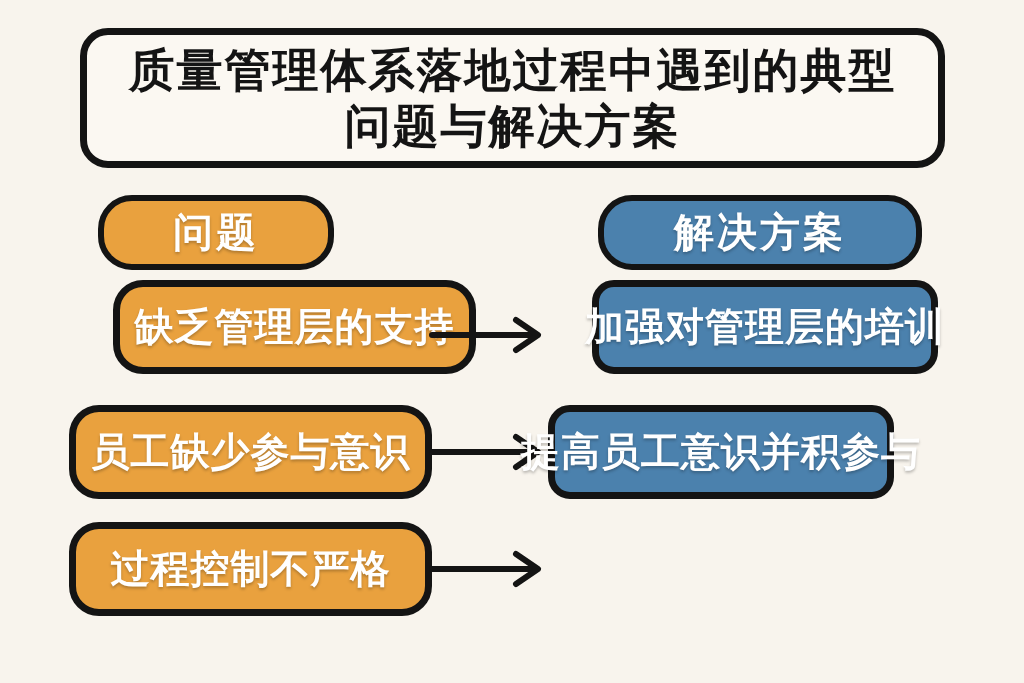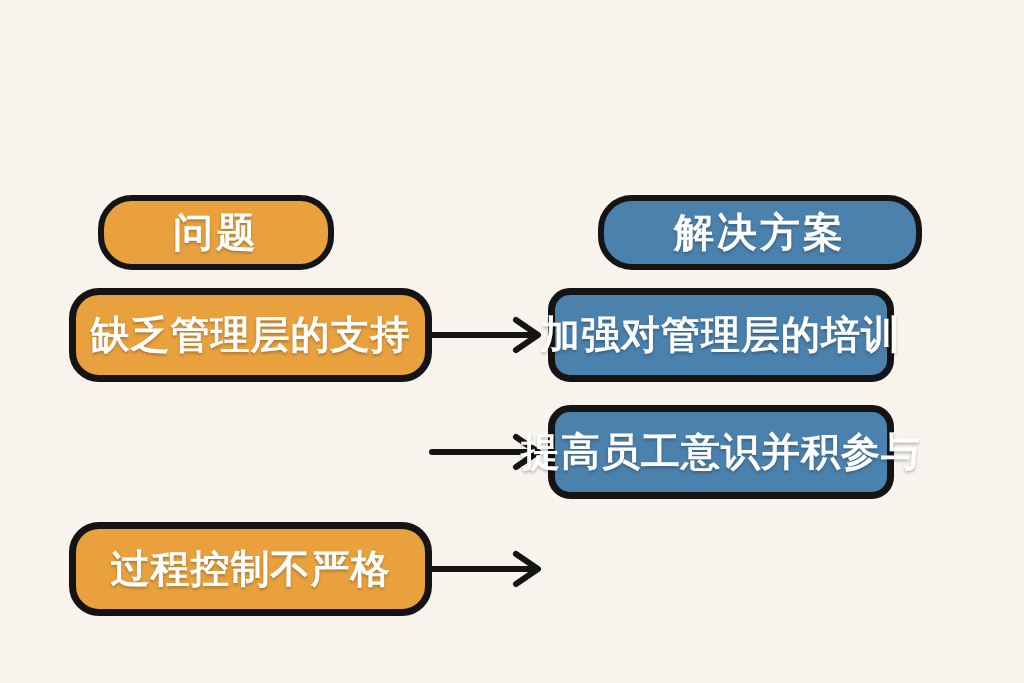--- a/index.html
+++ b/index.html
@@ -91,49 +91,54 @@
     left: 69px;
     width: 363px;
     background: #E9A13E;
   }
   .node-solution {
     left: 548px;
     width: 346px;
     background: #4B81AD;
     border-radius: 22px;
   }
-  .row-1 { top: 288px; }
+  .row-1 { top: 280px; margin-left: 44px; }
   .row-2 { top: 405px; }
   .row-3 { top: 522px; }
   .arrow {
     position: absolute;
     left: 428px;
     width: 122px;
     height: 44px;
   }
   .arrow-1 { top: 313px; }
   .arrow-2 { top: 430px; }
   .arrow-3 { top: 547px; }
 </style>
 </head>
 <body>
 
 <div class="page">
 
+  <div class="title-box">
+    <div class="title-line">质量管理体系落地过程中遇到的典型</div>
+    <div class="title-line">问题与解决方案</div>
+  </div>
 
   <div class="pill pill-problem">问题</div>
   <div class="pill pill-solution">解决方案</div>
 
   <div class="node node-problem row-1">缺乏管理层的支持</div>
   <svg class="arrow arrow-1" viewBox="0 0 122 44" xmlns="http://www.w3.org/2000/svg">
     <line x1="4" y1="22" x2="104" y2="22" stroke="#141414" stroke-width="6" stroke-linecap="round"></line>
     <polyline points="88,7 110,22 88,37" fill="none" stroke="#141414" stroke-width="6" stroke-linecap="round" stroke-linejoin="round"></polyline>
   </svg>
   <div class="node node-solution row-1">加强对管理层的培训</div>
 
+  <div class="node node-problem row-2">员工缺少参与意识</div>
   <svg class="arrow arrow-2" viewBox="0 0 122 44" xmlns="http://www.w3.org/2000/svg">
     <line x1="4" y1="22" x2="104" y2="22" stroke="#141414" stroke-width="6" stroke-linecap="round"></line>
     <polyline points="88,7 110,22 88,37" fill="none" stroke="#141414" stroke-width="6" stroke-linecap="round" stroke-linejoin="round"></polyline>
   </svg>
   <div class="node node-problem row-3">过程控制不严格</div>
 
   <div class="node node-solution row-2">提高员工意识并积参与</div>
   <svg class="arrow arrow-3" viewBox="0 0 122 44" xmlns="http://www.w3.org/2000/svg">
     <line x1="4" y1="22" x2="104" y2="22" stroke="#141414" stroke-width="6" stroke-linecap="round"></line>
     <polyline points="88,7 110,22 88,37" fill="none" stroke="#141414" stroke-width="6" stroke-linecap="round" stroke-linejoin="round"></polyline>

